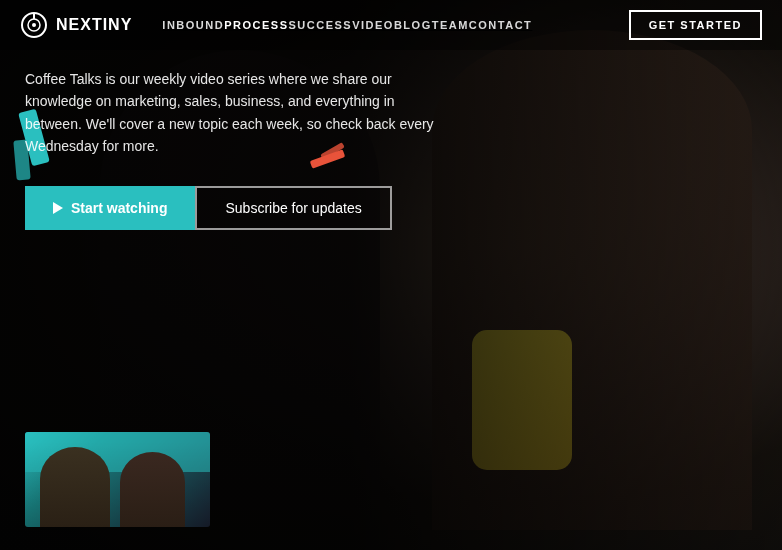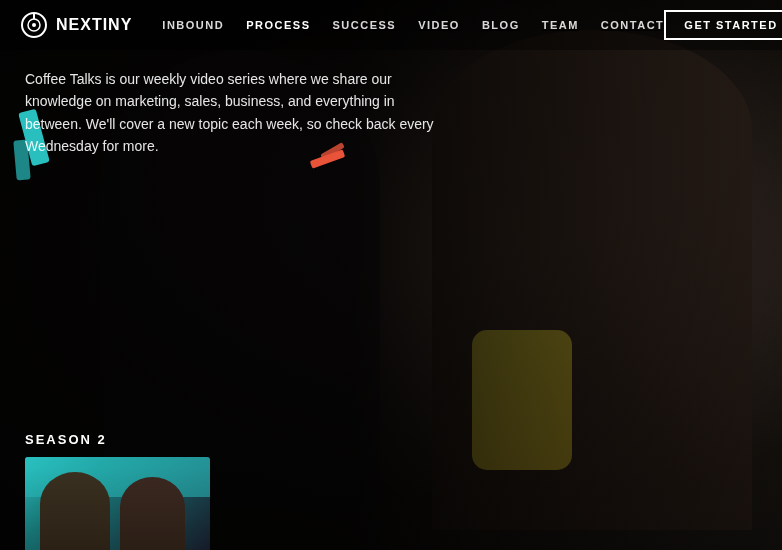--- a/index.html
+++ b/index.html
@@ -142,21 +142,20 @@
       color: white;
       font-size: 16px;
       font-weight: 700;
       letter-spacing: 1px;
       text-transform: uppercase;
     }
 
     .nav-links {
       display: flex;
       align-items: flex-end;
-      gap: 22px;
       flex: 1;
       text-decoration: underline;
     }
 
     .nav-link {
       color: rgba(255,255,255,0.85);
       font-size: 11px;
       font-weight: 600;
       letter-spacing: 1.5px;
       text-transform: uppercase;
@@ -360,23 +359,29 @@
     <span class="nav-link">BLOG</span>
     <span class="nav-link">TEAM</span>
     <span class="nav-link">CONTACT</span>
   </div>
 
   <button class="get-started-btn">GET STARTED</button>
 </nav>
 
 <div class="hero-content">
   <p class="hero-description">Coffee Talks is our weekly video series where we share our knowledge on marketing, sales, business, and everything in between. We'll cover a new topic each week, so check back every Wednesday for more.</p>
+  <div class="hero-buttons">
+    <button class="btn-start-watching">
+      <span class="btn-play-icon"></span>
+      <span>Start watching</span>
+    </button>
+    <button class="btn-subscribe">Subscribe for updates</button>
+  </div>
 </div>
 
 <div class="season-section">
-  <div class="season-label">SEASON 2</div>
   <div class="season-thumbnail">
     <div class="thumbnail-teal-bg"></div>
     <div class="thumbnail-people"></div>
     <div class="thumbnail-person-1"></div>
     <div class="thumbnail-person-2"></div>
   </div>
 </div>
 
 </body></html>

